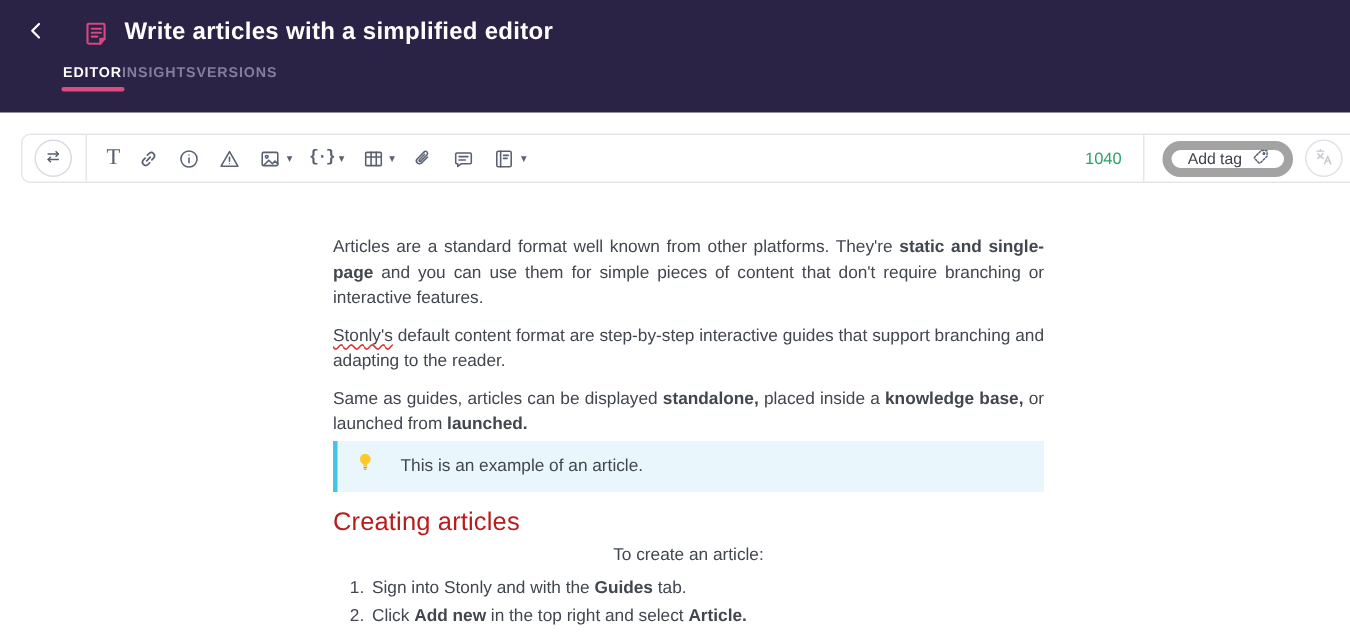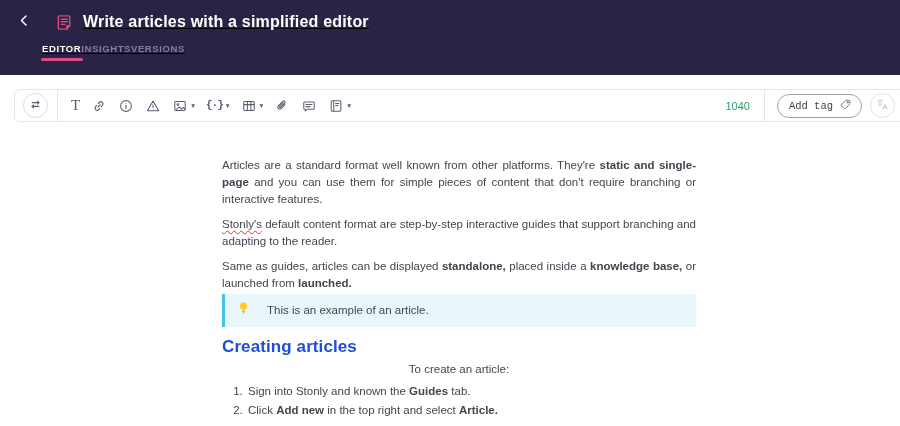--- a/index.html
+++ b/index.html
@@ -4,21 +4,21 @@
 <style>
   * { box-sizing: border-box; }
   html,body { margin:0; padding:0; }
   body {
     width:900px; height:426px; overflow:hidden; background:#fff;
     font-family:"Liberation Sans", sans-serif;
   }
   .app { position:relative; width:900px; height:426px; overflow:hidden; }
 
   
-  .header { height:75px; background:var(--header-bg,#2b2345);text-decoration:underline; }
+  .header { height:75px; background:var(--header-bg,#2b2345); }
   .header-top { display:flex; align-items:center; gap:9px; padding:10px 0 0 12px; }
   .back-btn { width:24px; height:24px; border:none; background:transparent; padding:0;
     display:flex; align-items:center; justify-content:center; cursor:pointer; }
   .doc-icon { display:flex; margin-left:10px; }
   .page-title { margin:0; font-size:16px; font-weight:600; color:#fff; letter-spacing:.2px; }
 
   .tabs { display:flex; padding-left:42px; margin-top:9px; }
   .tab { font-size:9.5px; font-weight:700; letter-spacing:.6px; cursor:pointer;
     color:var(--tab-inactive,#837d9e); padding-bottom:8px; position:relative; }
   .tab.active { color:#ffffff; }
@@ -35,43 +35,43 @@
   .v-divider { width:1px; align-self:stretch; background:var(--border-gray,#e4e6ea); flex:none; }
   .tools { display:flex; align-items:center; gap:3px; padding-left:9px; }
   .tool { display:flex; align-items:center; gap:1px; border:none; background:none;
     padding:3px 4px; color:var(--toolbar-icon,#596070); cursor:pointer; }
   .tool svg { display:block; }
   .glyph-T { font-family:"Liberation Serif", serif; font-size:15px; line-height:15px; font-weight:500; }
   .glyph-code { font-family:"Liberation Mono", monospace; font-size:11px; line-height:15px; font-weight:700; letter-spacing:-1px; }
   .caret { font-size:7.5px; color:var(--toolbar-icon,#596070); margin-left:2px; }
   .spacer { flex:1; }
   .count { color:var(--count-green,#2aa36b); font-size:11px; margin-right:14px; }
-  .pill { height:24px; border:1px solid #a3a3a3; border-radius:12px; background:#fff;
+  .pill { height:24px; border:6px solid #a3a3a3; border-radius:12px; background:#fff;
     display:flex; align-items:center; gap:6px; padding:0 9px 0 11px; font-size:10.5px;
-    color:#3d424c; margin:0 8px 0 12px; cursor:pointer; flex:none;font-family:Liberation Mono, monospace; }
+    color:#3d424c; margin:0 8px 0 12px; cursor:pointer; flex:none; }
   .translate-btn { width:25px; height:25px; border-radius:50%; border:1px solid #dfe2e7;
     background:#fff; display:flex; align-items:center; justify-content:center;
     padding:0; cursor:default; flex:none; }
 
   
   main { padding:82px 0 0 222px; }
   .doc { width:474px; color:var(--body-text,#41464f); font-size:11.5px; line-height:17px;
     text-align:justify; cursor:text; }
   .doc p { margin:0 0 8px; }
   .doc p.mb-tight { margin-bottom:2px; }
   .b { font-weight:700; }
   .spell { text-decoration:underline; text-decoration-style:wavy;
     text-decoration-color:#e3342f; text-decoration-thickness:1px; text-underline-offset:2px; }
 
   .callout { display:flex; align-items:center; gap:9px;
     background:var(--callout-bg,#e9f6fc); border-left:3px solid var(--callout-border,#45c3e8);
     padding:7px 12px; margin:0 0 9px; }
   .callout-text { font-size:11.5px;margin-left:8px; }
 
-  .section-heading { font-size:17px; font-weight:700; color:#1d4ed8; margin:0 0 4px;
+  .section-heading { font-size:17px; font-weight:400; color:#b91c1c; margin:0 0 4px;
     line-height:21px; letter-spacing:.1px; text-align:left; }
   .intro { margin:0 0 5px !important; text-align:center; }
   ol.steps { margin:0; padding-left:24px; text-align:left; }
   ol.steps li { margin-bottom:2px; padding-left:2px; line-height:17px; }
 </style>
 </head>
 <body>
 
 <div class="app">
 
@@ -241,19 +241,19 @@
             <rect x="6.7" y="14.6" width="2.6" height="1" rx="0.5" fill="#d99e12"></rect>
           </svg>
         </span>
         <span class="callout-text">This is an example of an article.</span>
       </div>
 
       <h2 class="section-heading">Creating articles</h2>
       <p class="intro">To create an article:</p>
 
       <ol class="steps">
-        <li><span>Sign into Stonly and known the </span><span class="b">Guides</span><span> tab.</span></li>
+        <li><span>Sign into Stonly and with the </span><span class="b">Guides</span><span> tab.</span></li>
         <li><span>Click </span><span class="b">Add new</span><span> in the top right and select </span><span class="b">Article.</span></li>
       </ol>
     </div>
   </main>
 
 </div>
 
 </body></html>

